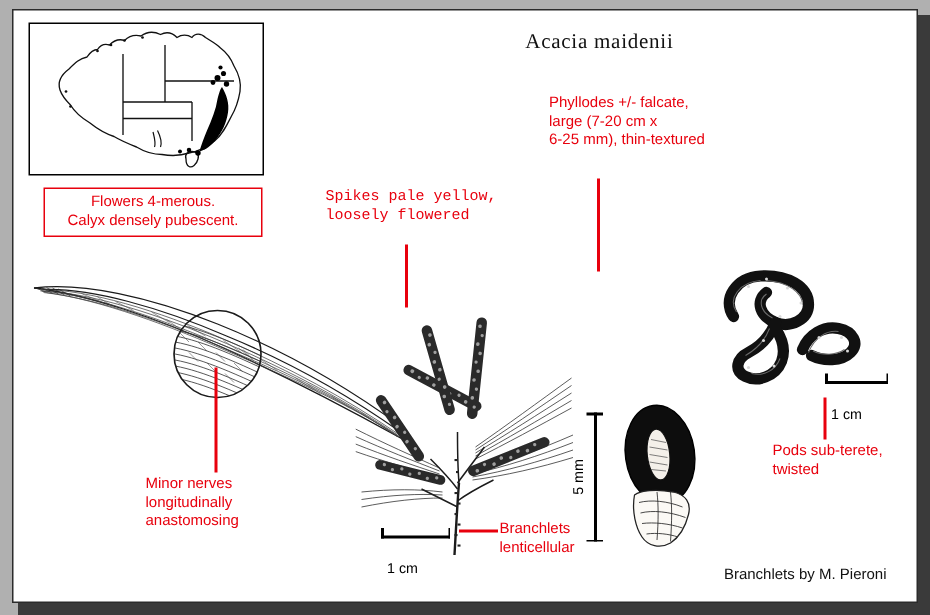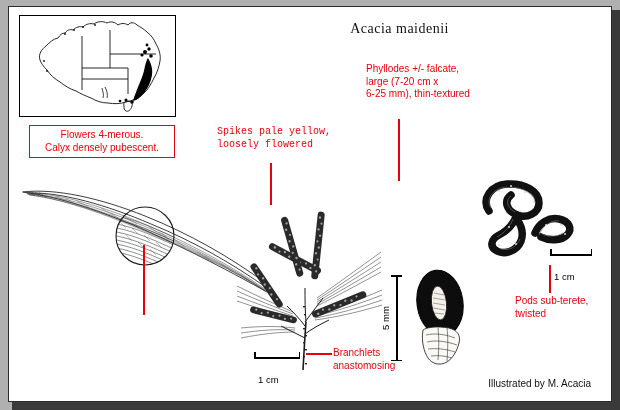--- a/index.html
+++ b/index.html
@@ -411,24 +411,27 @@
 
   <div class="annot" style="left:337px;top:56px;width:150px;margin-left:20px;">Phyllodes +/- falcate,
 large (7-20 cm x
 6-25 mm), thin-textured</div>
   <div class="leader" style="left:389px;top:112px;width:1.6px;height:62px;"></div>
 
   <div class="annot" style="left:208px;top:119px;width:130px;font-family:Liberation Mono, monospace;">Spikes pale yellow,
 loosely flowered</div>
   <div class="leader" style="left:261px;top:156px;width:1.6px;height:42px;"></div>
 
+  <div class="annot" style="left:88px;top:310px;width:110px;">Minor nerves
+longitudinally
+anastomosing</div>
   <div class="leader" style="left:134px;top:238px;width:1.6px;height:70px;"></div>
 
   <div class="annot" style="left:324px;top:340px;width:90px;">Branchlets
-anastomosing</div>
+lenticellular</div>
   <div class="leader" style="left:297px;top:346px;width:26px;height:1.6px;"></div>
 
   <div class="annot" style="left:506px;top:288px;width:110px;">Pods sub-terete,
 twisted</div>
   <div class="leader" style="left:540px;top:258px;width:1.6px;height:28px;"></div>
 
   <div class="scalebar" style="left:245px;top:341px;width:46px;height:14px;">
     <div class="bar" style="width:46px;"></div>
     <div class="tick" style="left:0;"></div>
     <div class="tick" style="left:44.5px;"></div>
@@ -442,18 +445,18 @@
     <div class="lbl">5 mm</div>
   </div>
 
   <div class="scalebar" style="left:541px;top:238px;width:42px;height:14px;">
     <div class="bar" style="width:42px;"></div>
     <div class="tick" style="left:0;"></div>
     <div class="tick" style="left:40.5px;"></div>
     <div class="lbl">1 cm</div>
   </div>
 
-  <div id="credit">Illustrated by M. Acacia</div>
+  <div id="credit">Branchlets by M. Pieroni</div>
 
 </div>
 
 <div id="shadow-r"></div>
 <div id="shadow-b"></div>
 
 </body></html>

